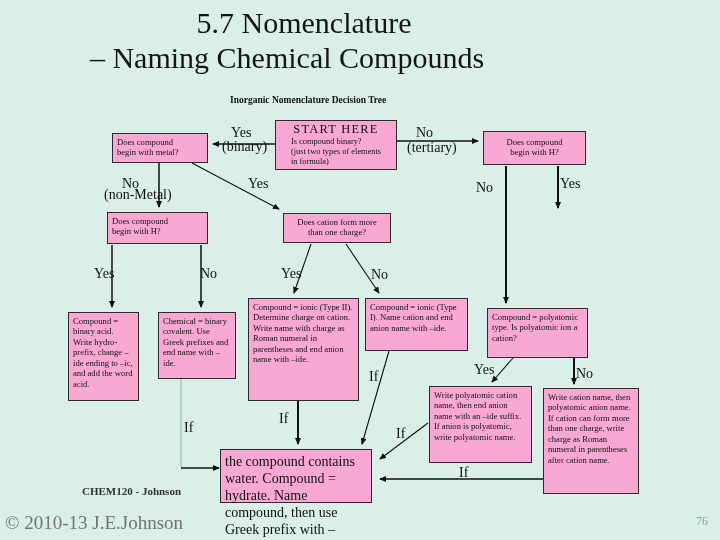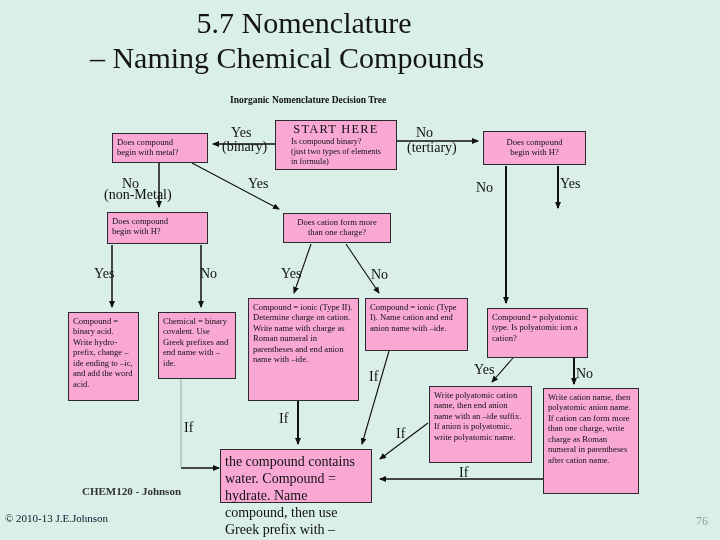--- a/index.html
+++ b/index.html
@@ -18,21 +18,21 @@
     color:#101010;}
   .ta-c{text-align:center;}
   .pre{white-space:pre-line;}
   .start-box{display:flex;flex-direction:column;align-items:center;justify-content:center;
     padding:2px;}
   .start-title{font-size:12.5px;letter-spacing:1.2px;line-height:1.1;}
   .start-sub{font-size:8.4px;line-height:1.2;white-space:pre-line;text-align:left;}
   .lbl{position:absolute;font-size:14px;line-height:1;}
   .arrow-layer{position:absolute;left:0;top:0;pointer-events:none;}
   .footer-course{position:absolute;left:82px;top:485px;font-size:11px;font-weight:bold;color:#333;}
-  .footer-copy{position:absolute;left:5px;top:512px;font-size:11px;color:#0f172a;text-align:right;}
+  .footer-copy{position:absolute;left:5px;top:512px;font-size:19px;color:#737373;text-align:right;}
   .page-num{position:absolute;left:696px;top:514px;font-size:12px;color:#8ba39d;}
 </style>
 </head>
 <body>
 
 <div class="slide">
 
   <div class="main-title">
     <div class="title-l1">5.7  Nomenclature</div>
     <div class="title-l2">– Naming Chemical Compounds</div>

